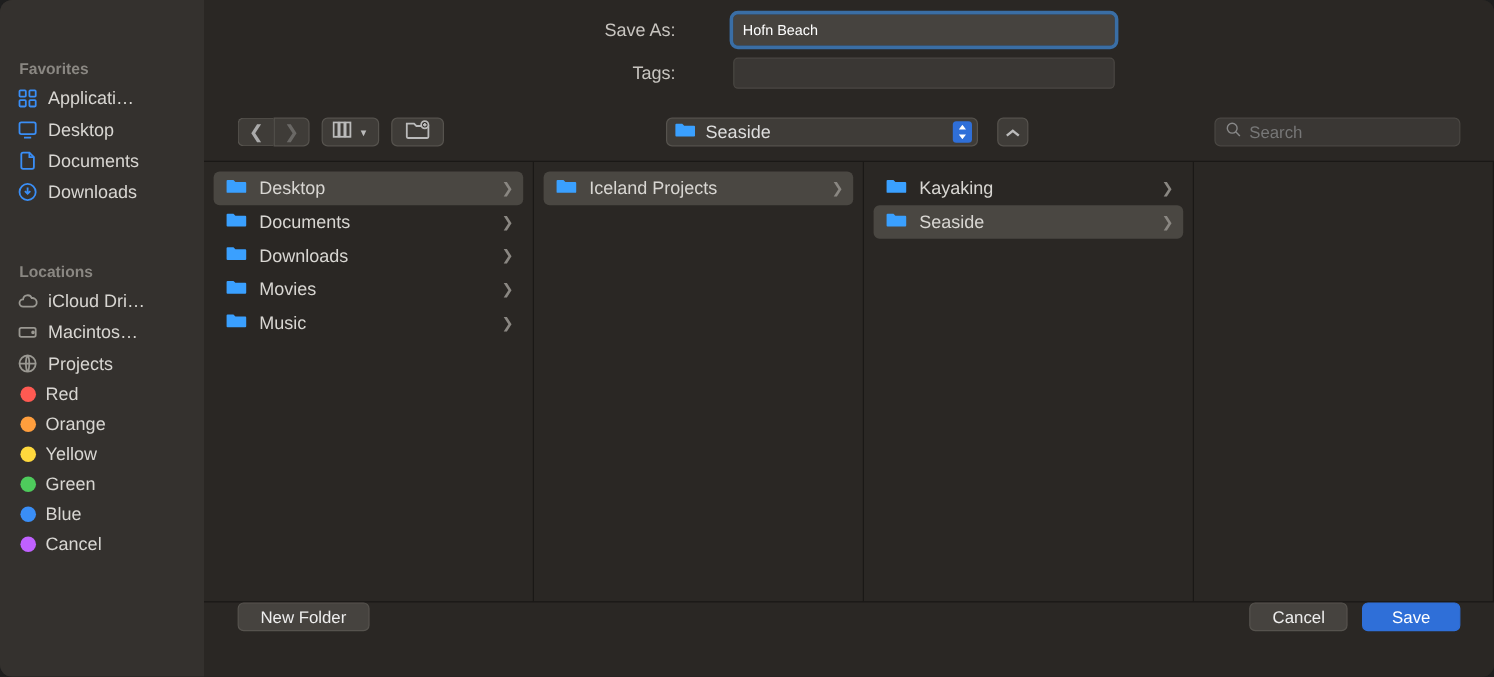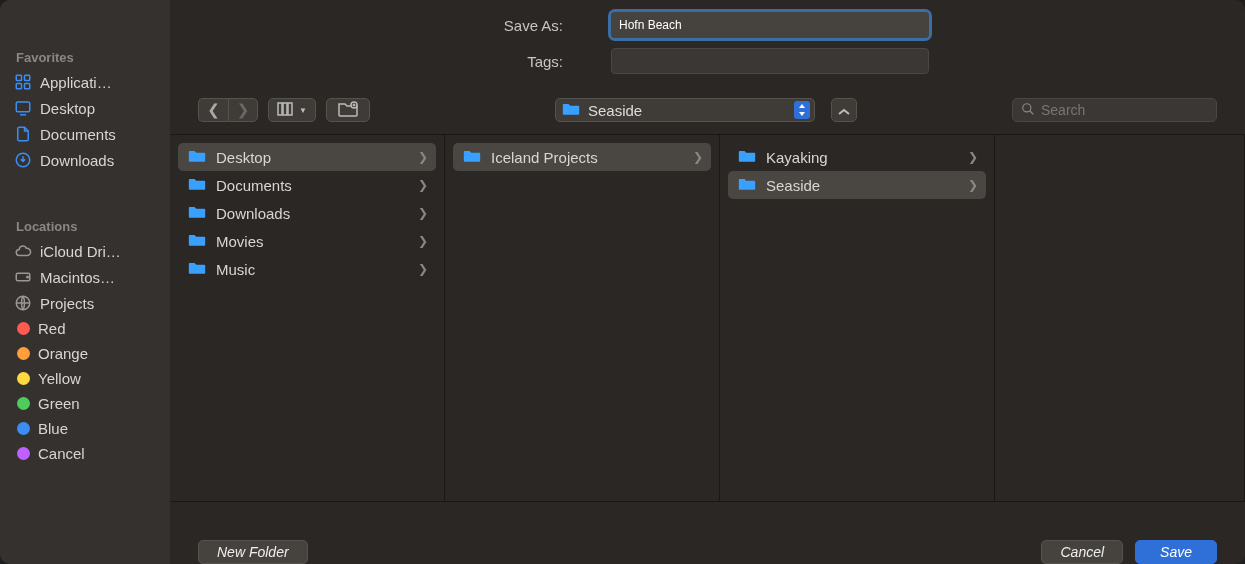--- a/index.html
+++ b/index.html
@@ -38,21 +38,21 @@
   .col { border-right: 1px solid #1a1816; padding: 8px; overflow-y: auto; }
   .col1 { width: 275px; }
   .col2 { width: 275px; }
   .col3 { width: 275px; }
   .col4 { flex: 1; }
   .row { display: flex; align-items: center; gap: 10px; height: 28px; padding: 0 10px; border-radius: 5px; color: #d8d6d2; position: relative; cursor: default; }
   .row.sel { background: #4a4742; }
   .row .chev { position: absolute; right: 8px; color: #8a8782; font-size: 12px; }
   .folder-icon { width: 18px; height: 14px; }
   
-  .footer { height: 62px; display: flex; align-items: flex-end; padding: 0 28px; gap: 12px; font-style: italic; }
+  .footer { height: 62px; display: flex; align-items: flex-start; padding: 0 28px; gap: 12px; }
   .footer .spacer { flex: 1; }
   .btn { height: 24px; padding: 0 18px; border-radius: 5px; border: 1px solid #56534e; background: #46433f; color: #eee; font-size: 14px; display: flex; align-items: center; cursor: default; }
   .btn.primary { background: #2f6fd8; border-color: #2f6fd8; color: #fff; padding: 0 24px; }
 </style>
 </head>
 <body>
 
 <div class="window">
 
   <div class="sidebar">

